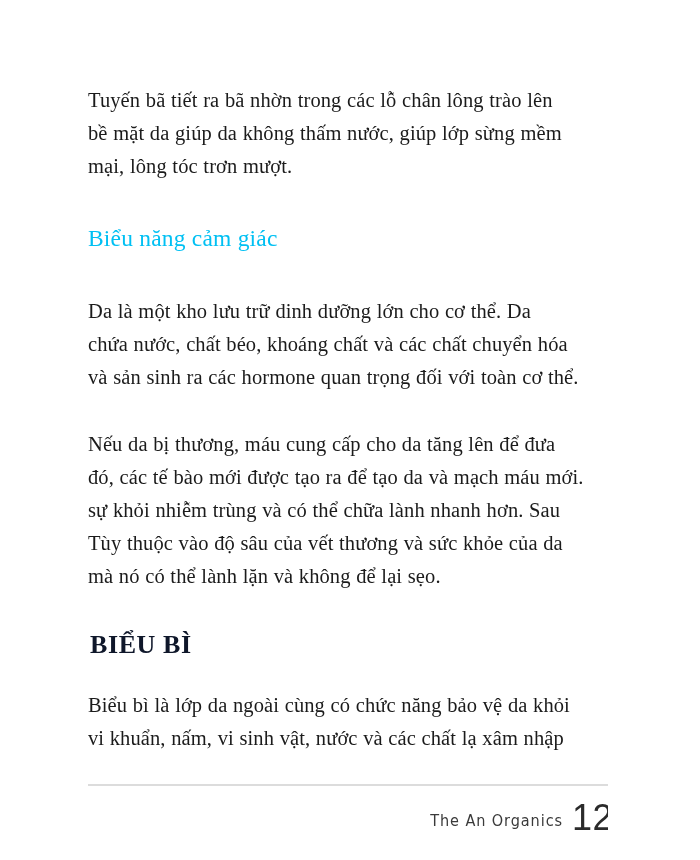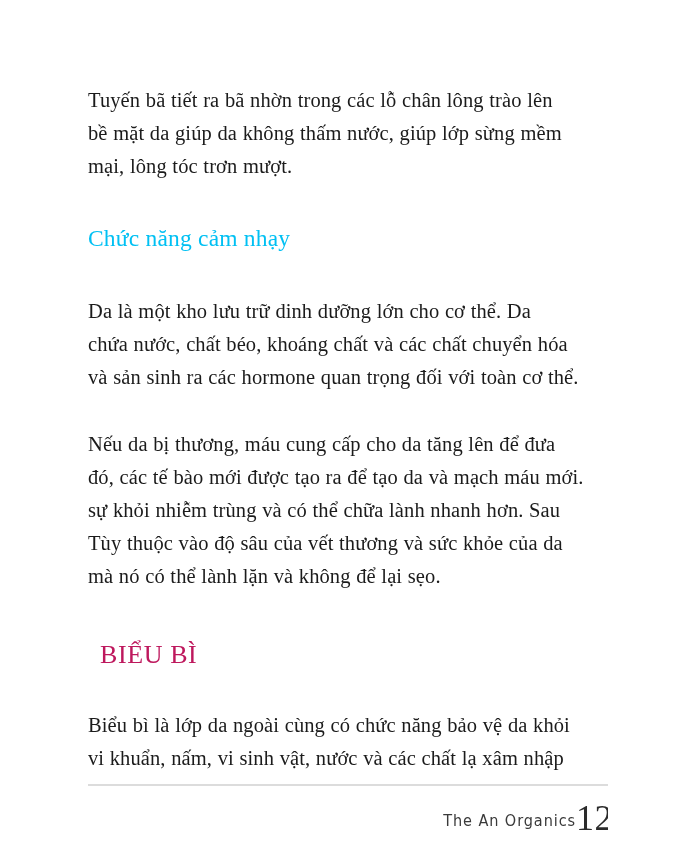--- a/index.html
+++ b/index.html
@@ -50,23 +50,23 @@
     font-weight: 400;
     letter-spacing: 0.2px;
     white-space: nowrap;
   }
 
   
   .sectionhead {
     font-family: "Liberation Serif", "DejaVu Serif", serif;
     font-size: 26px;
     line-height: 32px;
-    color: #be185d;
-    margin: 12px;
-    font-weight: 400;
+    color: #0f172a;
+    margin: 2px;
+    font-weight: 700;
     letter-spacing: 0.6px;
     white-space: nowrap;
   }
 
   
   .block-gap-lg { height: 40px; }
   .block-gap-md { height: 34px; }
   .block-gap-sm { height: 4px; }
   .block-gap-xs { height: 26px; }
 
@@ -82,36 +82,37 @@
 
   .footer {
     position: absolute;
     left: 88px;
     top: 792px;
     width: 525px;
     height: 46px;
     display: flex;
     align-items: flex-end;
     justify-content: flex-end;
+    gap: 9px;
   }
 
   .footer-brand {
     font-family: "DejaVu Sans", "Liberation Sans", sans-serif;
     font-size: 14.5px;
     line-height: 1;
     color: #3a3a3a;
     letter-spacing: 0.9px;
     transform: scaleY(1.12);
     transform-origin: bottom;
     padding-bottom: 9px;
     white-space: nowrap;
   }
 
   .footer-pagenum {
-    font-family: Liberation Serif, serif;
+    font-family: Liberation Sans, sans-serif;
     font-size: 36px;
     line-height: 1;
     color: #2b2b2b;
     font-weight: 300;
     letter-spacing: 0.5px;
     padding-bottom: 2px;
   }
 </style>
 </head>
 <body>
@@ -121,21 +122,21 @@
   <div class="content">
 
     <p class="para">
       <span class="ln">Tuyến bã tiết ra bã nhờn trong các lỗ chân lông trào lên</span>
       <span class="ln">bề mặt da giúp da không thấm nước, giúp lớp sừng mềm</span>
       <span class="ln">mại, lông tóc trơn mượt.</span>
     </p>
 
     <div class="block-gap-lg"></div>
 
-    <h2 class="subhead">Chức năng cảm nhạy</h2>
+    <h2 class="subhead">Biểu năng cảm giác</h2>
     <div class="block-gap-sm"></div>
 
     <div class="block-gap-md"></div>
 
     <div class="block-gap-sm"></div>
     <p class="para">
       <span class="ln">Da là một kho lưu trữ dinh dưỡng lớn cho cơ thể.  Da</span>
       <span class="ln">chứa nước, chất béo, khoáng chất và các chất chuyển hóa</span>
       <span class="ln">và sản sinh ra các hormone quan trọng đối với toàn cơ thể.</span>
     </p>

